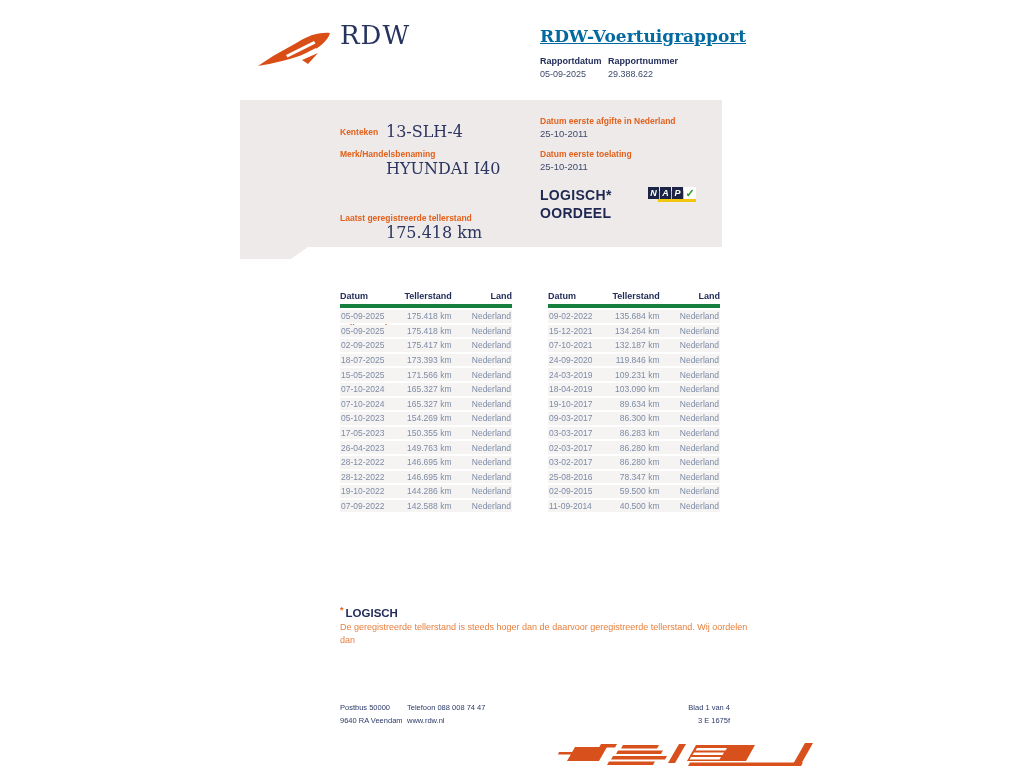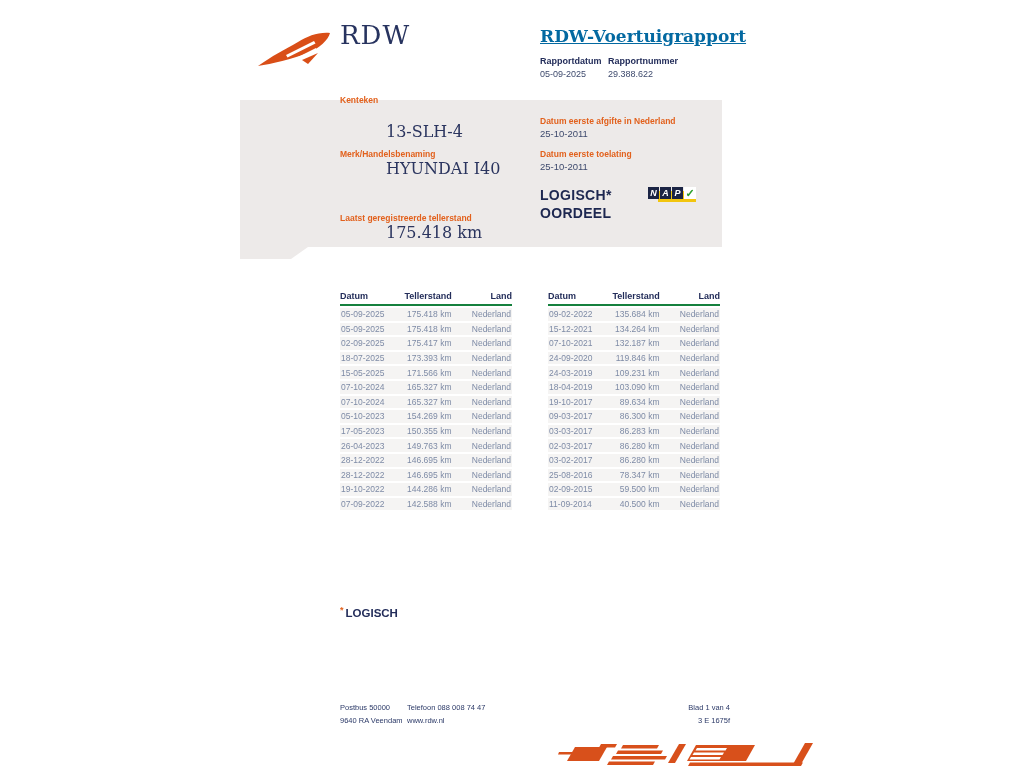--- a/index.html
+++ b/index.html
@@ -26,21 +26,21 @@
   .nap { width:50px; height:19px; }
   .nap .shadow { position:absolute; left:10px; top:4px; width:38px; height:11px; background:#f2c50e; }
   .nap .cell { position:absolute; top:0; width:11px; height:12px; background:#1b2444; color:#fff;
                font-size:9px; font-weight:bold; font-style:italic; text-align:center; line-height:12px; }
   .nap .chk { position:absolute; top:0; left:36px; width:12px; height:12px; background:#fff;
               color:#2da02d; font-size:11px; font-weight:bold; text-align:center; line-height:12px; }
 
   
   .tbl-title { font-size:9px; font-weight:bold; color:#e2611d;margin-top:44px; }
   .tbl { width:172px; }
-  .tbl-head { display:grid; grid-template-columns:30% 35% 35%; border-bottom:2px solid #15803d;
+  .tbl-head { display:grid; grid-template-columns:30% 35% 35%; border-bottom:4px solid #15803d;
               padding-bottom:3px; }
   .tbl-head span { font-size:9px; font-weight:bold; color:#232d5a; }
   .tbl-head span:nth-child(2), .tbl-head span:nth-child(3) { text-align:right; }
   .trow { display:grid; grid-template-columns:30% 35% 35%; background:#f5f4f3; height:12.6px;
           margin-top:2px; align-items:center; padding:0 1px; }
   .trow span { font-size:8.5px; color:#7e8ba6; }
   .trow span:nth-child(2), .trow span:nth-child(3) { text-align:right; }
 
   
   .fn-head { font-size:11.5px; font-weight:bold; color:#232d5a; }
@@ -72,21 +72,21 @@
   <div class="meta-value">05-09-2025</div>
 </div>
 <div class="abs" style="left:608px; top:56px;">
   <div class="meta-label">Rapportnummer</div>
   <div class="meta-value">29.388.622</div>
 </div>
 
 <div class="abs panel"></div>
 <div class="abs panel-tail"></div>
 
-<div class="abs lbl" style="left:340px; top:95px;">Kenteken</div>
+<div class="abs lbl" style="left:340px; top:127px;">Kenteken</div>
 <div class="abs val-serif" style="left:340px; top:122px;">13-SLH-4</div>
 
 <div class="abs lbl" style="left:340px; top:149px;">Merk/Handelsbenaming</div>
 <div class="abs val-serif" style="left:340px; top:159px;">HYUNDAI I40</div>
 
 <div class="abs lbl" style="left:340px; top:213px;">Laatst geregistreerde tellerstand</div>
 <div class="abs val-serif" style="left:340px; top:223px;">175.418 km</div>
 
 <div class="abs lbl" style="left:540px; top:116px;">Datum eerste afgifte in Nederland</div>
 <div class="abs val-sans" style="left:540px; top:128px;">25-10-2011</div>
@@ -268,20 +268,21 @@
         <span>40.500 km</span>
         <span>Nederland</span>
       </div>
     </div>
 </div>
 
 <div class="abs fn-head" style="left:340px; top:605px;">
   <span class="fn-ast">*</span><span>LOGISCH</span>
 </div>
 <div class="abs fn-text" style="left:340px; top:621px; width:410px;">
+  <div>De geregistreerde tellerstand is steeds hoger dan de daarvoor geregistreerde tellerstand. Wij oordelen dan</div>
 </div>
 
 <div class="abs foot" style="left:340px; top:701px;">
   <div>Postbus 50000</div>
   <div>9640 RA Veendam</div>
 </div>
 <div class="abs foot" style="left:407px; top:701px;">
   <div>Telefoon 088 008 74 47</div>
   <div><a class="weblink">www.rdw.nl</a></div>
 </div>

